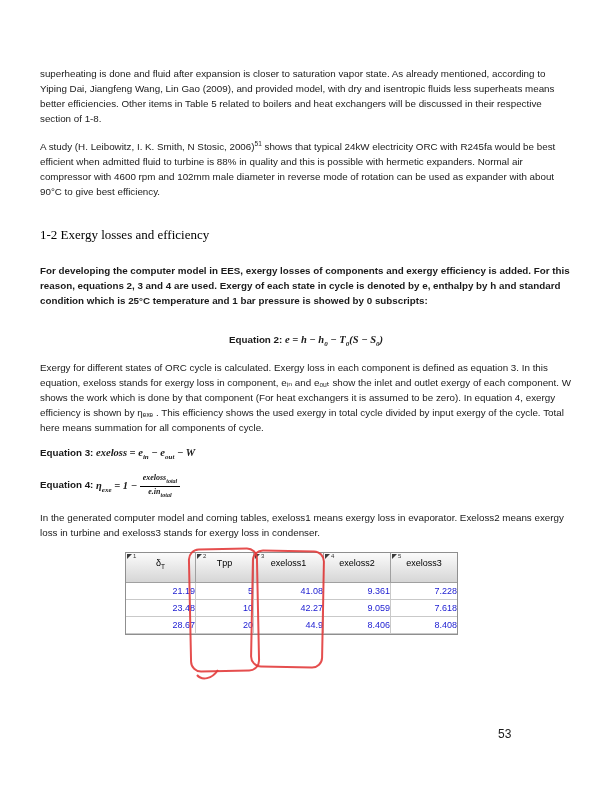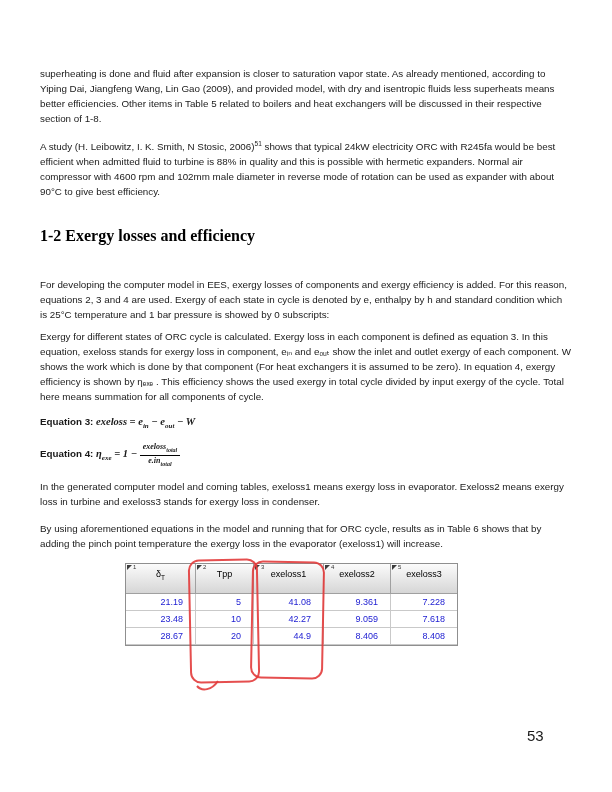--- a/index.html
+++ b/index.html
@@ -10,22 +10,22 @@
     background:#ffffff;
     overflow:hidden;
     font-family:"Liberation Sans","DejaVu Sans",sans-serif;
     color:#1a1a1a;
   }
   .content { position:absolute; left:40px; top:66px; width:532px; }
   p.body { font-size:9.8px; line-height:15px; margin-bottom:10px; }
   sup.ref { font-size:6.5px; vertical-align:super; }
   h2.heading {
     font-family:"Liberation Serif","DejaVu Serif",serif;
-    font-size:16px; font-weight:bold; color:#000;
-    margin-top:28px; margin-bottom:32px;
+    font-size:13px; font-weight:normal; color:#000;
+    margin-top:28px; margin-bottom:20px;
   }
   .eq-line { font-size:9.8px; line-height:15px; margin-bottom:9px; }
   .eq-center { text-align:center; margin-bottom:8px; }
   .eq-label { font-weight:bold; }
   .eq-math {
     font-family:"Liberation Serif","DejaVu Serif",serif;
     font-style:italic; font-weight:bold; font-size:10.5px;
   }
   .eq-math sub { font-size:7px; }
   .frac { display:inline-block; vertical-align:middle; text-align:center; line-height:1.1; }
@@ -45,61 +45,63 @@
     padding-top:5px; font-size:9px; color:#000;
   }
   .th:last-child { border-right:none; }
   .th sub { font-size:6.5px; }
   .tri {
     position:absolute; left:1px; top:1px; width:0; height:0;
     border-top:5px solid #3c3c3c; border-right:5px solid transparent;
   }
   .colnum { position:absolute; left:7px; top:0; font-size:6px; color:#333; }
   .td {
-    height:17px; line-height:16px; text-align:right; padding-right:12px;
+    height:17px; line-height:16px; text-align:right; 
     font-size:9px; color:var(--value-color,#1b1bd1);
     border-right:1px solid #c9c9c9; border-bottom:1px solid #c9c9c9;
     background:#fff;
   }
   .td:last-child { border-right:none; }
   .tr:last-child .td { border-bottom:none; }
   .annotations { position:absolute; left:-6px; top:-6px; pointer-events:none; overflow:visible; }
   .annotations rect, .annotations path {
     fill:none; stroke:var(--annotation-color,#e23b3b); stroke-width:2; opacity:0.9;
   }
-  .page-number { position:absolute; left:527px; top:727px; font-size:15px; color:#1a1a1a; }
+  .page-number { position:absolute; left:498px; top:727px; font-size:12px; color:#1a1a1a; }
 </style>
 </head>
 <body>
 
 <div class="page">
   <div class="content">
 
     <p class="body">superheating is done and fluid after expansion is closer to saturation vapor state. As already mentioned, according to Yiping Dai, Jiangfeng Wang, Lin Gao (2009), and provided model, with dry and isentropic fluids less superheats means better efficiencies. Other items in Table 5 related to boilers and heat exchangers will be discussed in their respective section of 1-8.</p>
 
     <p class="body"><span>A study (H. Leibowitz, I. K. Smith, N Stosic, 2006)</span><sup class="ref">51</sup><span> shows that typical 24kW electricity ORC with R245fa would be best efficient when admitted fluid to turbine is 88% in quality and this is possible with hermetic expanders. Normal air compressor with 4600 rpm and 102mm male diameter in reverse mode of rotation can be used as expander with about 90°C to give best efficiency.</span></p>
 
     <h2 class="heading">1-2 Exergy losses and efficiency</h2>
 
-    <p class="body" style="margin-bottom:7px;">For developing the computer model in EES, exergy losses of components and exergy efficiency is added. For this reason, equations 2, 3 and 4 are used. Exergy of each state in cycle is denoted by e, enthalpy by h and standard condition which is 25°C temperature and 1 bar pressure is showed by 0 subscripts:</p>
+    <p class="body" style="margin-bottom:24px;font-weight:bold;">For developing the computer model in EES, exergy losses of components and exergy efficiency is added. For this reason, equations 2, 3 and 4 are used. Exergy of each state in cycle is denoted by e, enthalpy by h and standard condition which is 25°C temperature and 1 bar pressure is showed by 0 subscripts:</p>
 
+    <div class="eq-line eq-center">
+      <span class="eq-label">Equation 2: </span><span class="eq-math"><span>e = h − h</span><sub>0</sub><span> − T</span><sub>0</sub><span>(S − S</span><sub>0</sub><span>)</span></span>
+    </div>
 
     <p class="body">Exergy for different states of ORC cycle is calculated. Exergy loss in each component is defined as equation 3. In this equation, exeloss stands for exergy loss in component, eᵢₙ and eₒᵤₜ show the inlet and outlet exergy of each component. W shows the work which is done by that component (For heat exchangers it is assumed to be zero). In equation 4, exergy efficiency is shown by ηₑₓₑ . This efficiency shows the used exergy in total cycle divided by input exergy of the cycle. Total here means summation for all components of cycle.</p>
 
     <div class="eq-line">
       <span class="eq-label">Equation 3: </span><span class="eq-math"><span>exeloss = e</span><sub>in</sub><span> − e</span><sub>out</sub><span> − W</span></span>
     </div>
 
     <div class="eq-line eq4">
       <span class="eq-label">Equation 4: </span><span class="eq-math"><span>η</span><sub>exe</sub><span> = 1 − </span><span class="frac"><span class="num"><span>exeloss</span><sub>total</sub></span><span class="den"><span>e.in</span><sub>total</sub></span></span></span>
     </div>
 
     <p class="body" style="margin-bottom:12px;">In the generated computer model and coming tables, exeloss1 means exergy loss in evaporator. Exeloss2 means exergy loss in turbine and exeloss3 stands for exergy loss in condenser.</p>
 
-    <p class="body" style="margin-bottom:12px;">By using aforementioned equations in the model and running that for ORC cycle, results as in Table 6 shows that by adding the pinch point temperature the exergy loss in the evaporator (exeloss1) will increase.</p>
 
     <div class="table-fig">
       <div class="ees-table">
         <div class="thead">
           <div class="th">
             <span class="tri"></span>
             <span class="colnum">1</span>
             <span><span>δ</span><sub>T</sub></span>
           </div>
           <div class="th">

